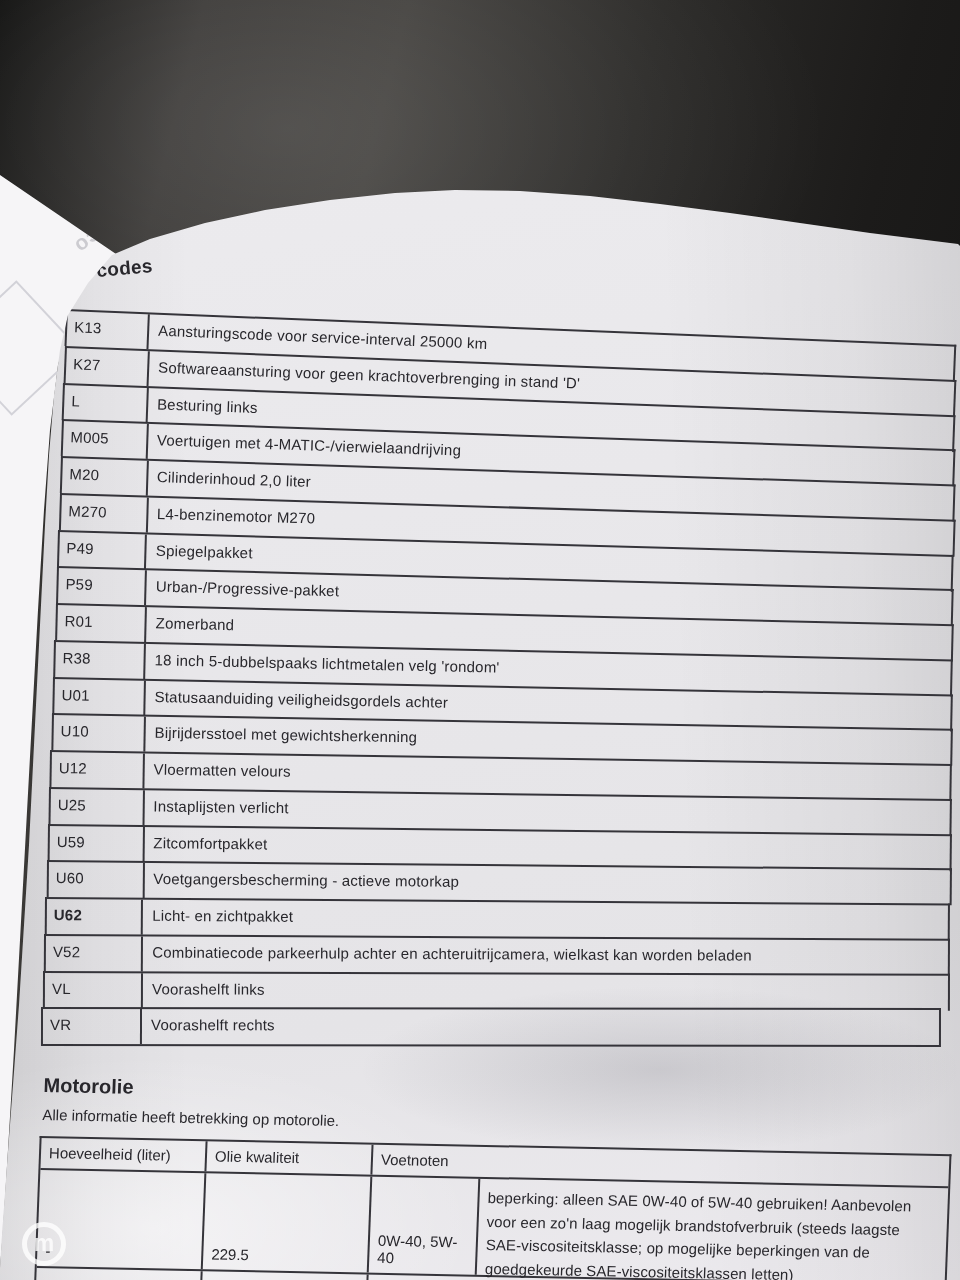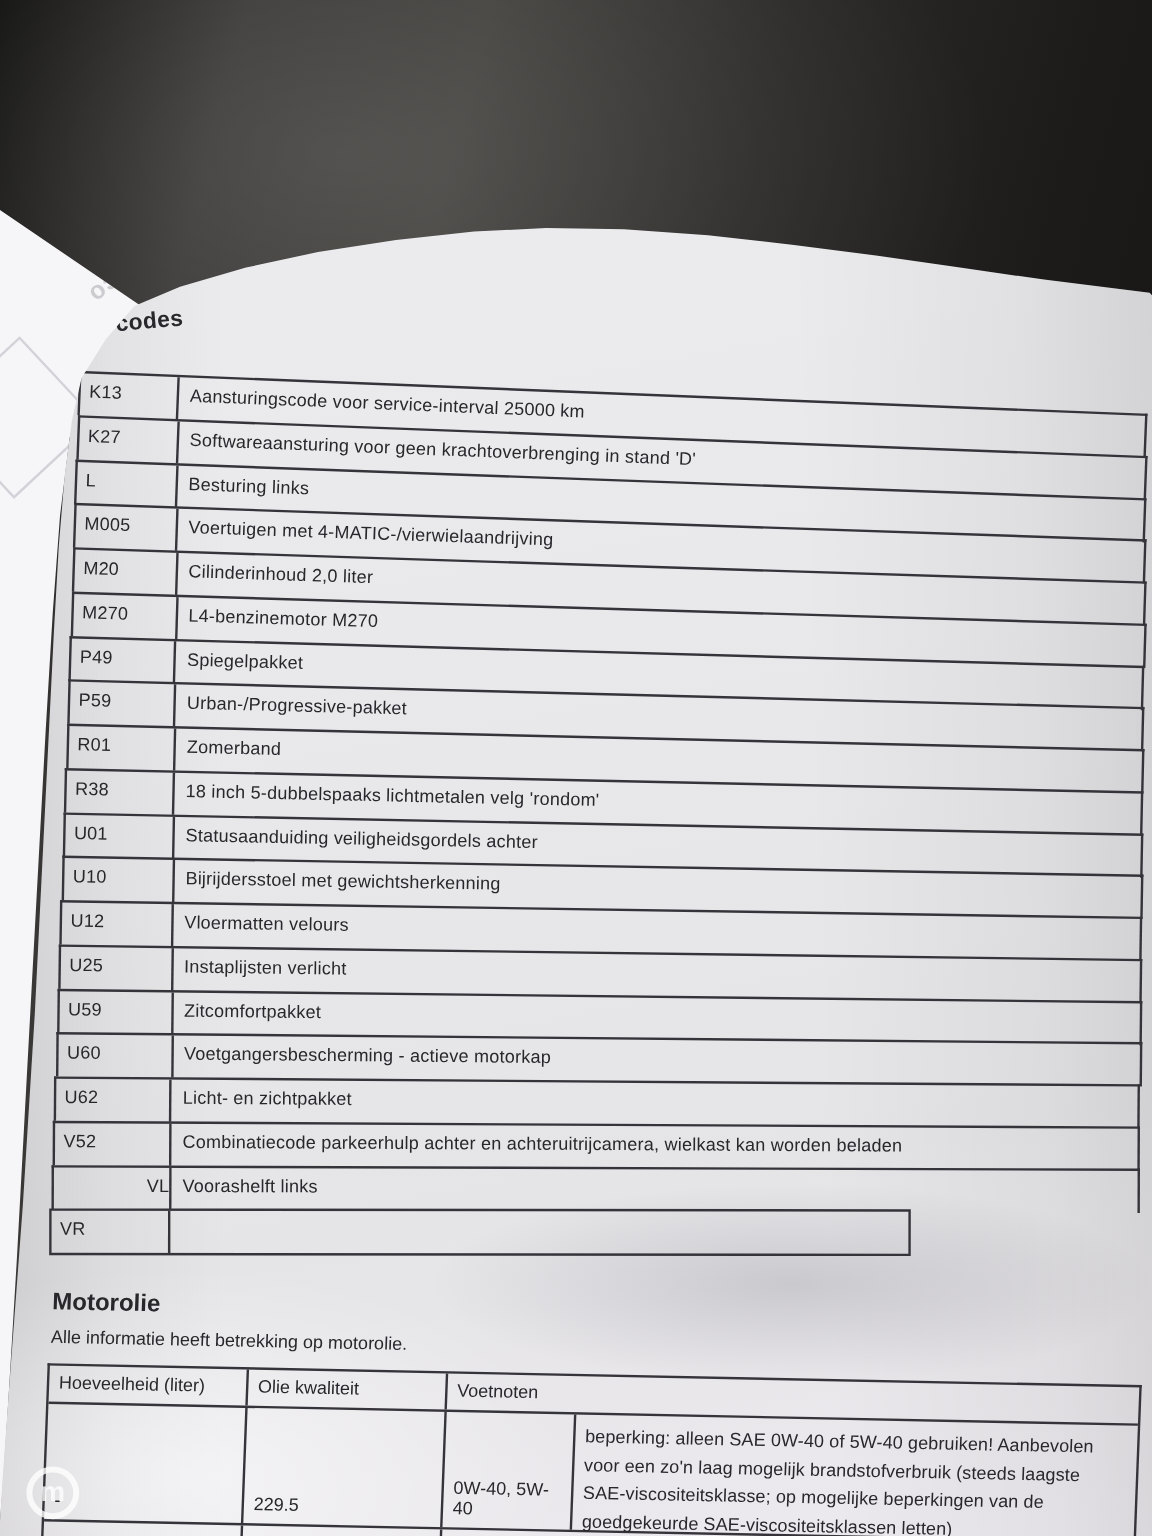--- a/index.html
+++ b/index.html
@@ -166,33 +166,34 @@
         </div>
         <div class="sa-row" style="top: 823.5px; left: 47.8px; width: 903.6px; transform: rotate(0.648deg);">
           <span class="sa-code" style="width: 94.6px;">U59</span>
           <span class="sa-desc">Zitcomfortpakket</span>
         </div>
         <div class="sa-row" style="top: 860.25px; left: 46.5px; width: 904.5px; transform: rotate(0.53deg);">
           <span class="sa-code" style="width: 95.5px;">U60</span>
           <span class="sa-desc">Voetgangersbescherming - actieve motorkap</span>
         </div>
         <div class="sa-row" style="top: 897px; left: 45.2px; width: 905.4px; transform: rotate(0.412deg);">
-          <span class="sa-code" style="width: 96.4px;">U62</span>
+          <span class="sa-code" style="width: 96.4px; font-weight: bold;">U62</span>
           <span class="sa-desc">Licht- en zichtpakket</span>
         </div>
         <div class="sa-row" style="top: 933.75px; left: 43.9px; width: 906.3px; transform: rotate(0.294deg);">
           <span class="sa-code" style="width: 97.3px;">V52</span>
           <span class="sa-desc">Combinatiecode parkeerhulp achter en achteruitrijcamera, wielkast kan worden beladen</span>
         </div>
         <div class="sa-row" style="top: 970.5px; left: 42.6px; width: 907.2px; transform: rotate(0.176deg);">
-          <span class="sa-code" style="width: 98.2px; text-align: right;">VL</span>
+          <span class="sa-code" style="width: 98.2px;">VL</span>
           <span class="sa-desc">Voorashelft links</span>
         </div>
-        <div class="sa-row last" style="top: 1007.25px; left: 41.3px; width: 718px; transform: rotate(0.0579999deg);">
+        <div class="sa-row last" style="top: 1007.25px; left: 41.3px; width: 900px; transform: rotate(0.0579999deg);">
           <span class="sa-code" style="width: 99.1px;">VR</span>
+          <span class="sa-desc">Voorashelft rechts</span>
         </div>
       </div>
 
     <section class="motor">
       <h2>Motorolie</h2>
       <p class="intro">Alle informatie heeft betrekking op motorolie.</p>
 
       <div class="mtable">
         <div class="mrow header">
           <div class="mcell c1">Hoeveelheid (liter)</div>

